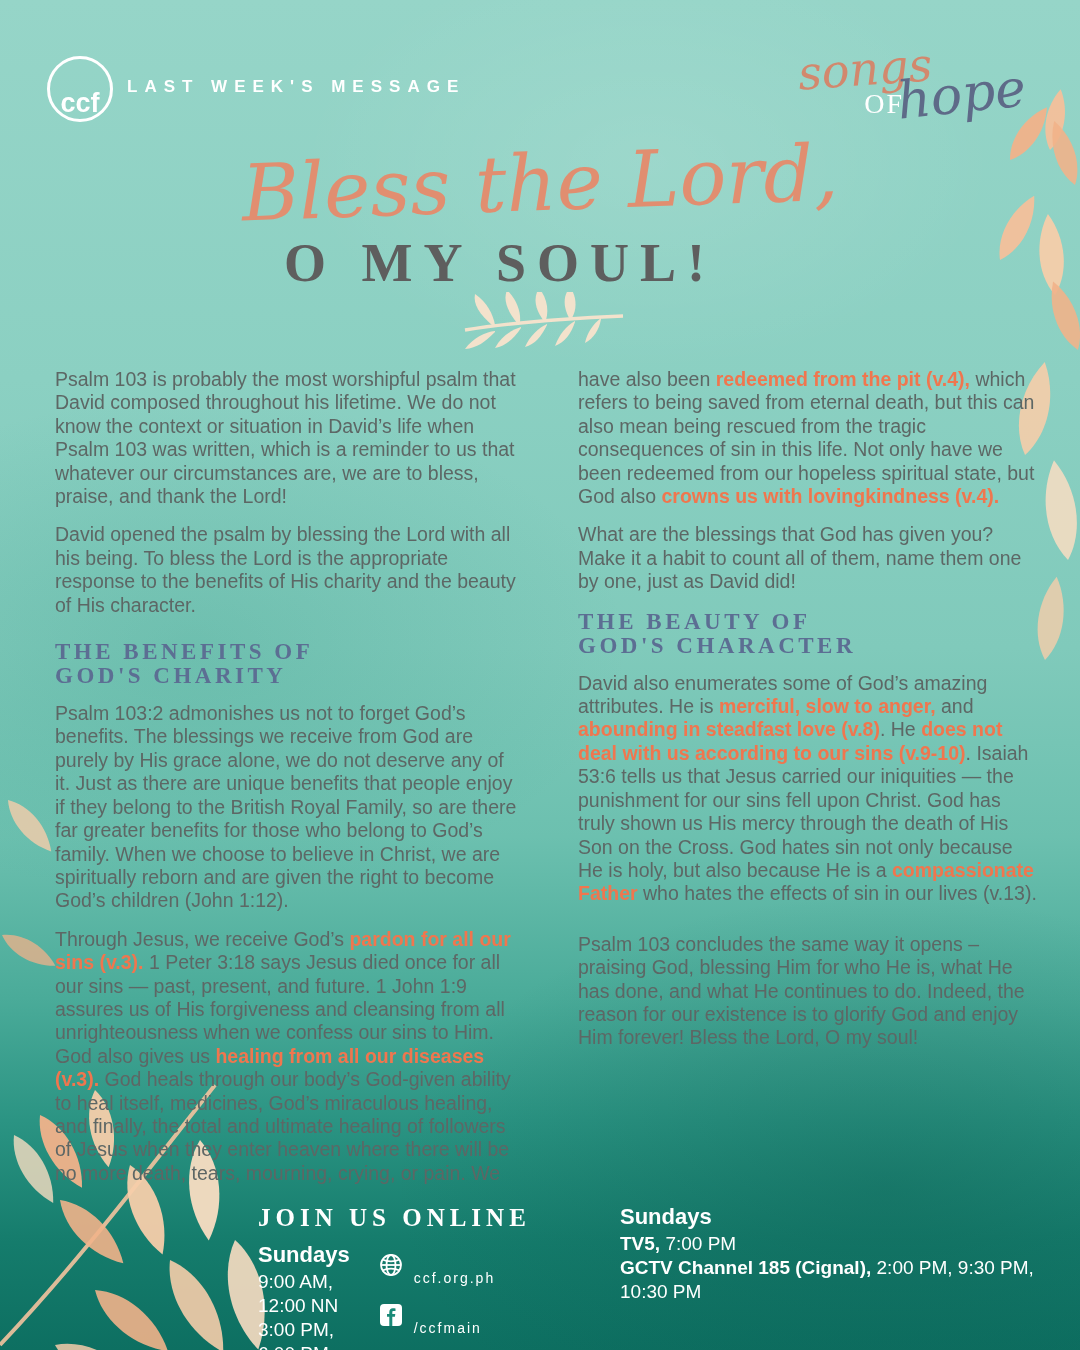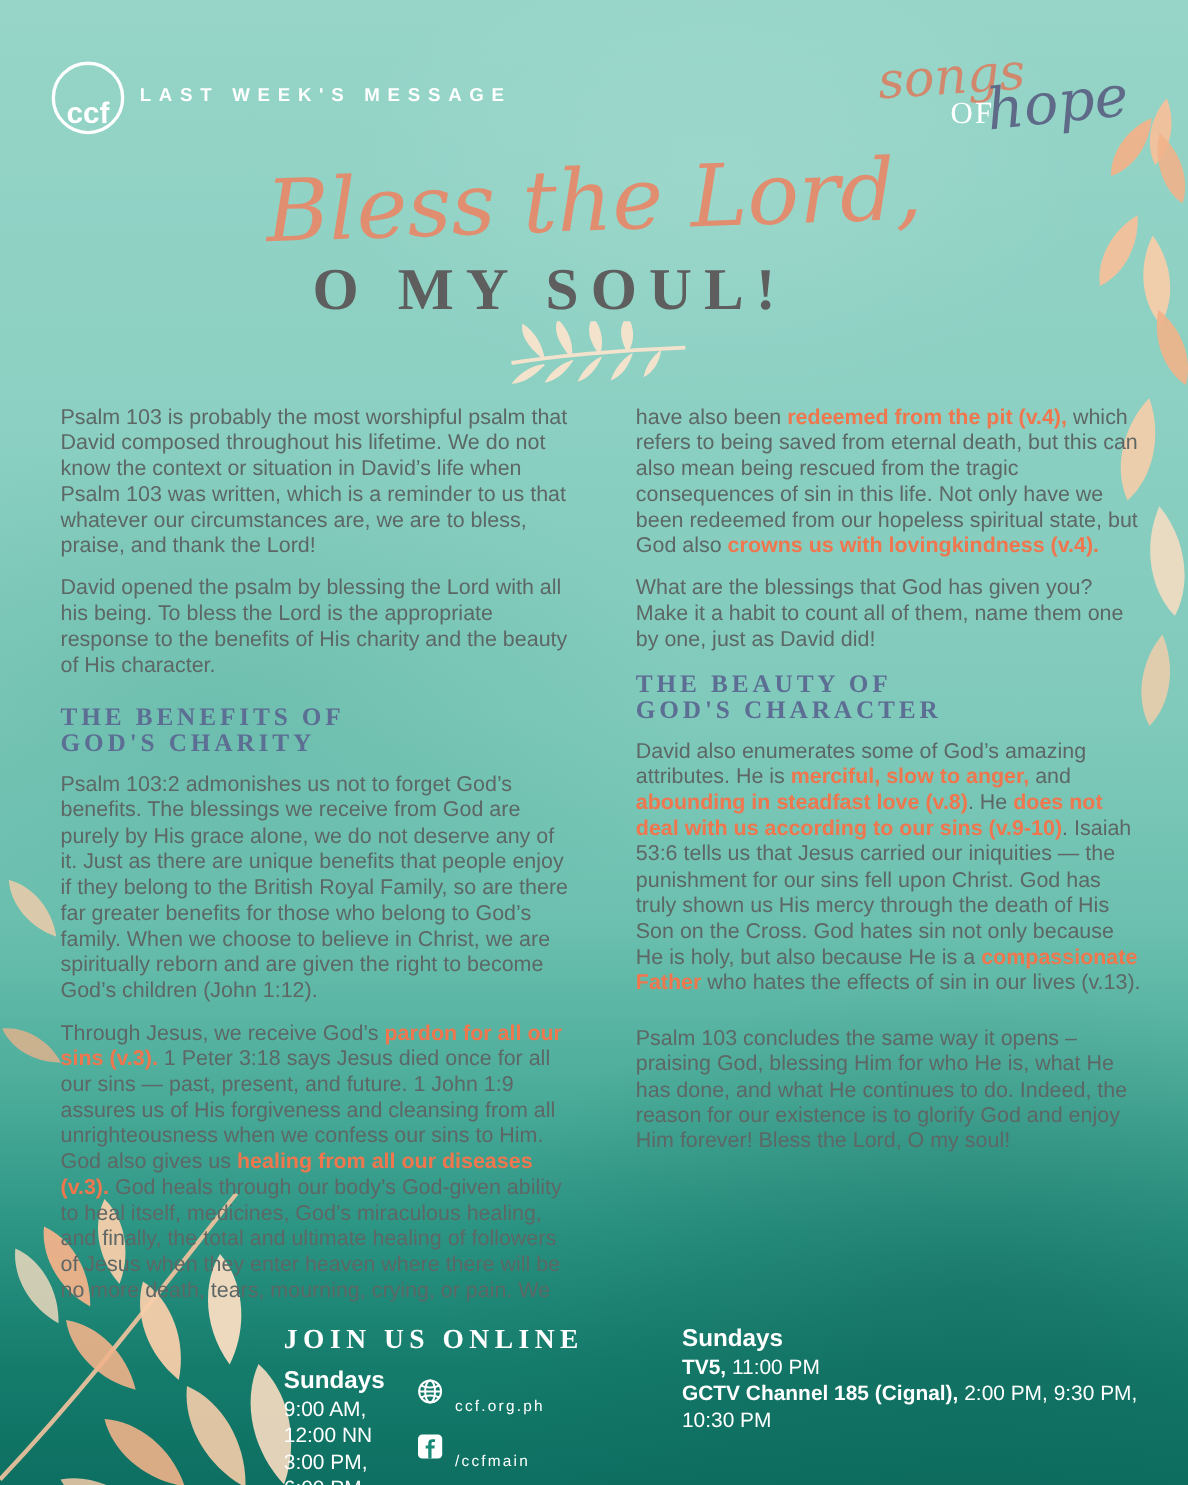--- a/index.html
+++ b/index.html
@@ -229,19 +229,19 @@
             <span class="yt-word">YouTube</span>
             <span class="lbl">@CCFmainTV</span>
           </div>
         </div>
       </div>
     </div>
 
     <div class="broadcast">
       <div class="day">Sundays</div>
       <div class="bl">
-          <div><span class="em">TV5,</span><span> 11:00 PM</span></div>
+          <div><span class="em">TV5,</span><span> 7:00 PM</span></div>
           <div><span class="em">GCTV Channel 185 (Cignal),</span><span> 2:00 PM, 9:30 PM, 10:30 PM</span></div>
         </div>
     </div>
 
   </div>
 </div>
 
 </body></html>

